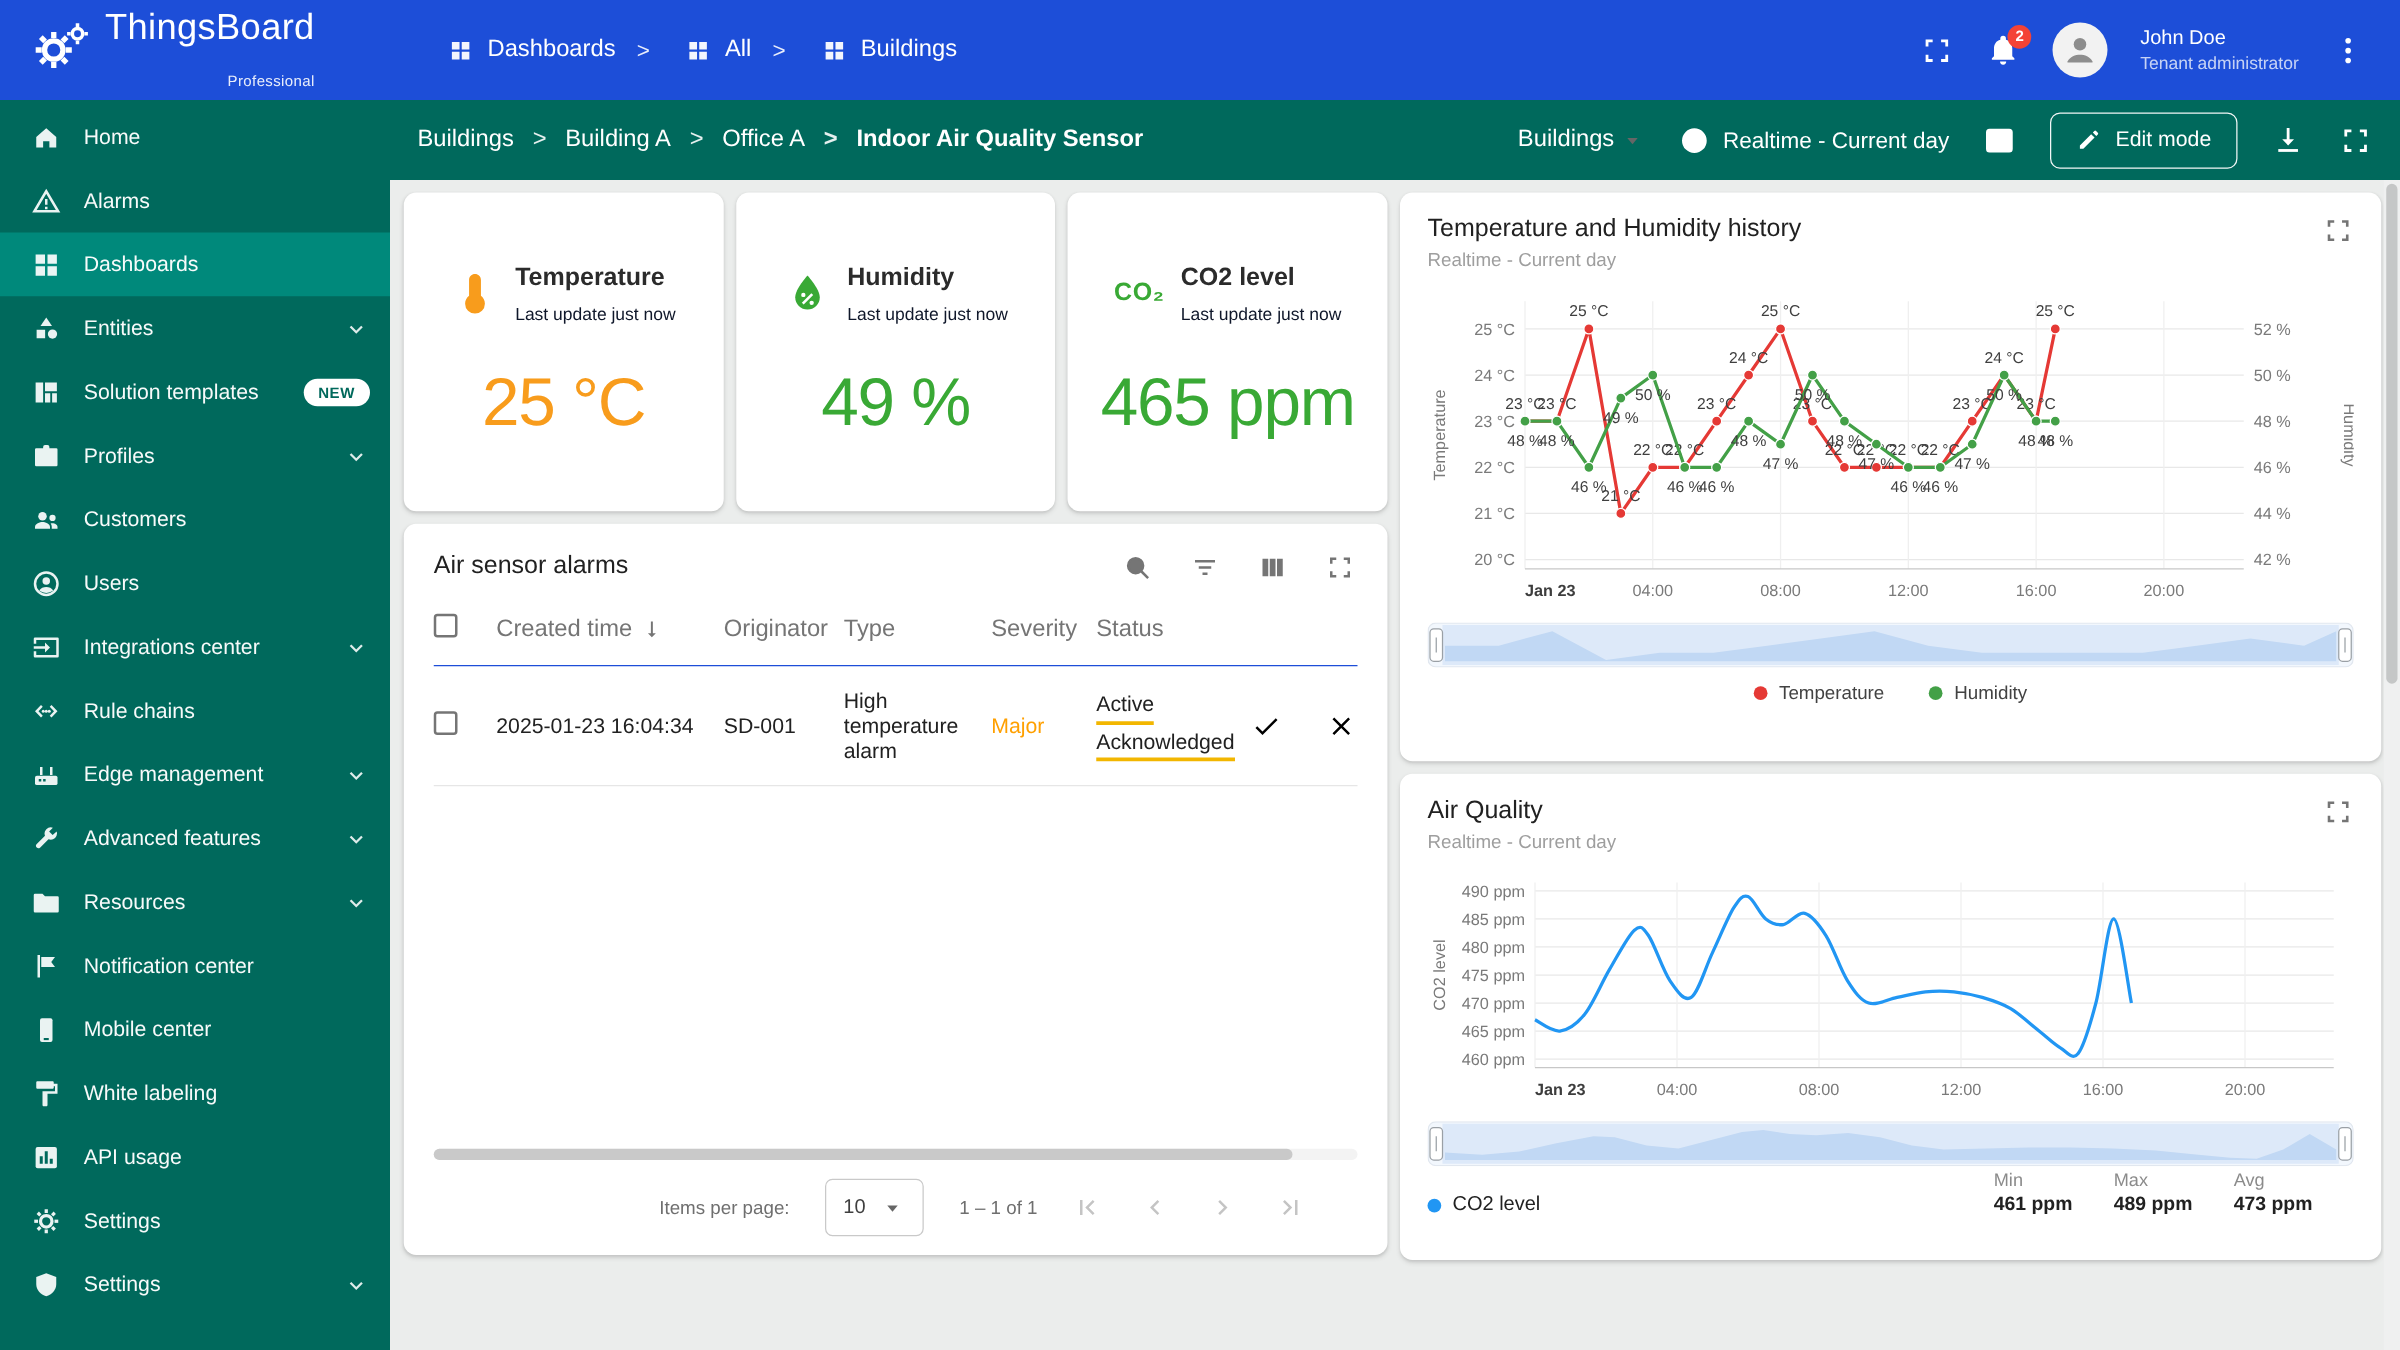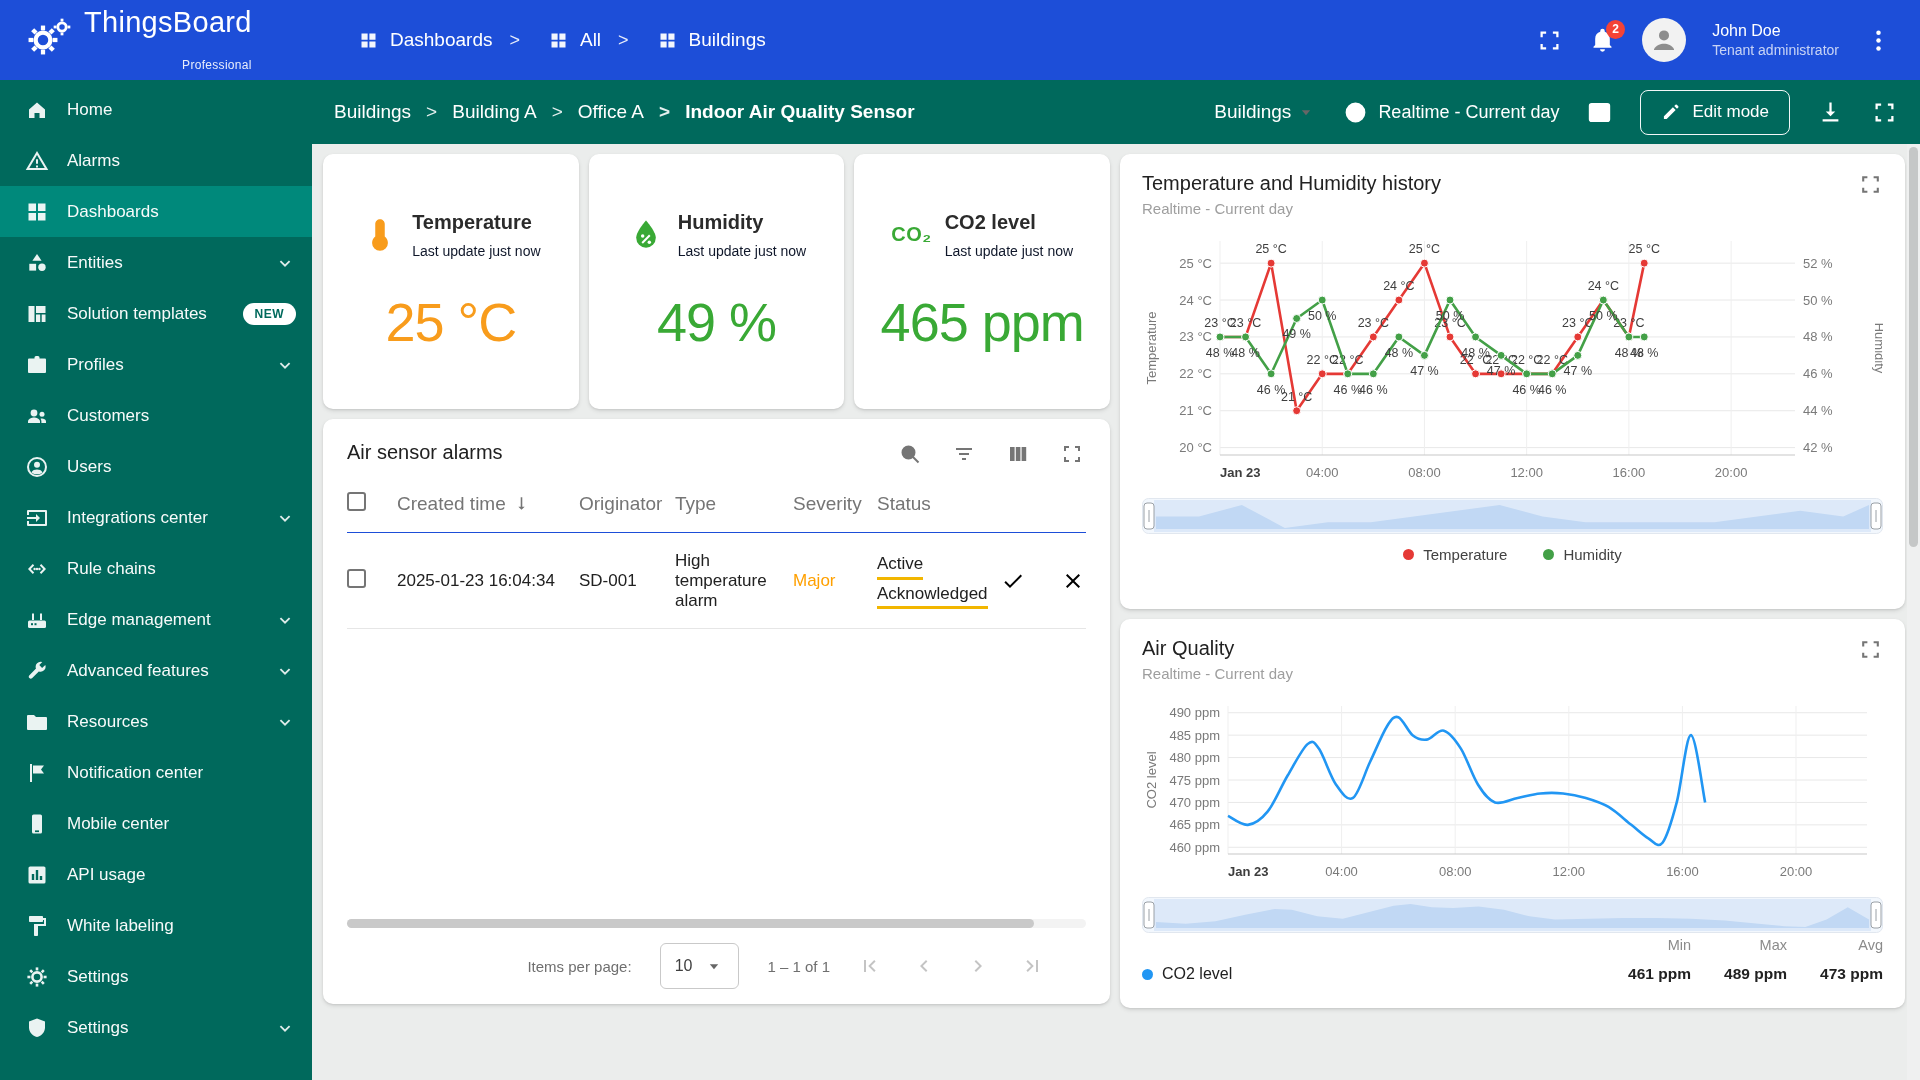--- a/index.html
+++ b/index.html
@@ -108,21 +108,21 @@
 .c2{height:389px}
 svg.plot{margin-top:12px}
 svg.brush{margin-top:13px;cursor:ew-resize}
 .tick{fill:#7a7a7a;font-size:13px}
 .tick.bold{fill:#3d3d3d;font-weight:700}
 .dlabel{fill:#3f3f3f;font-size:12.5px}
 .legend{display:flex;justify-content:center;gap:36px;margin-top:12px;font-size:15px;color:#424242}
 .li{display:flex;align-items:center;cursor:pointer}
 .dot{width:11px;height:11px;border-radius:50%;display:inline-block;margin-right:9px;background:#999}
 .chart-foot{display:flex;align-items:flex-end;margin-top:4px}
-.stats{margin-left:auto;display:grid;grid-template-columns:repeat(3,96px);text-align:right;row-gap:12px;font-size:14.5px;color:#8b8b8b}
+.stats{margin-left:auto;display:grid;grid-template-columns:repeat(3,96px);text-align:left;row-gap:2px;font-size:14.5px;color:#8b8b8b}
 .stats .val{font-weight:700;color:#212121;font-size:15.5px}
 </style>
 </head>
 <body>
 
 <div class="app">
 
   <header class="topbar">
     <div class="logo">
       <span class="gears">
@@ -328,32 +328,32 @@
     </div>
     <div class="nav-item">
       <svg class="nic" viewBox="0 0 24 24">
           <rect x="7" y="2.5" width="10" height="19" rx="1.6"></rect>
           <rect x="10" y="18.4" width="4" height="1.7" fill="#00695c"></rect>
         </svg>
       <span>Mobile center</span>
     </div>
     <div class="nav-item">
       <svg class="nic" viewBox="0 0 24 24">
+          <path d="M18 4V3c0-.55-.45-1-1-1H5c-.55 0-1 .45-1 1v4c0 .55.45 1 1 1h12c.55 0 1-.45 1-1V6h1v4H9v11c0 .55.45 1 1 1h2c.55 0 1-.45 1-1v-9h8V4z"></path>
+        </svg>
+      <span>White labeling</span>
+    </div>
+    <div class="nav-item">
+      <svg class="nic" viewBox="0 0 24 24">
           <rect x="3.5" y="3.5" width="17" height="17" rx="1.6"></rect>
           <rect x="6.8" y="11" width="2.4" height="6" fill="#00695c"></rect>
           <rect x="10.8" y="7" width="2.4" height="10" fill="#00695c"></rect>
           <rect x="14.8" y="13" width="2.4" height="4" fill="#00695c"></rect>
         </svg>
       <span>API usage</span>
-    </div>
-    <div class="nav-item">
-      <svg class="nic" viewBox="0 0 24 24">
-          <path d="M18 4V3c0-.55-.45-1-1-1H5c-.55 0-1 .45-1 1v4c0 .55.45 1 1 1h12c.55 0 1-.45 1-1V6h1v4H9v11c0 .55.45 1 1 1h2c.55 0 1-.45 1-1v-9h8V4z"></path>
-        </svg>
-      <span>White labeling</span>
     </div>
     <div class="nav-item">
       <svg class="nic" viewBox="0 0 24 24">
           <g stroke="currentColor" stroke-width="2.6" fill="none">
             <circle cx="12" cy="12" r="4.6"></circle>
             <line x1="12" y1="2.4" x2="12" y2="5.4"></line>
             <line x1="12" y1="18.6" x2="12" y2="21.6"></line>
             <line x1="2.4" y1="12" x2="5.4" y2="12"></line>
             <line x1="18.6" y1="12" x2="21.6" y2="12"></line>
             <line x1="5.2" y1="5.2" x2="7.3" y2="7.3"></line>

